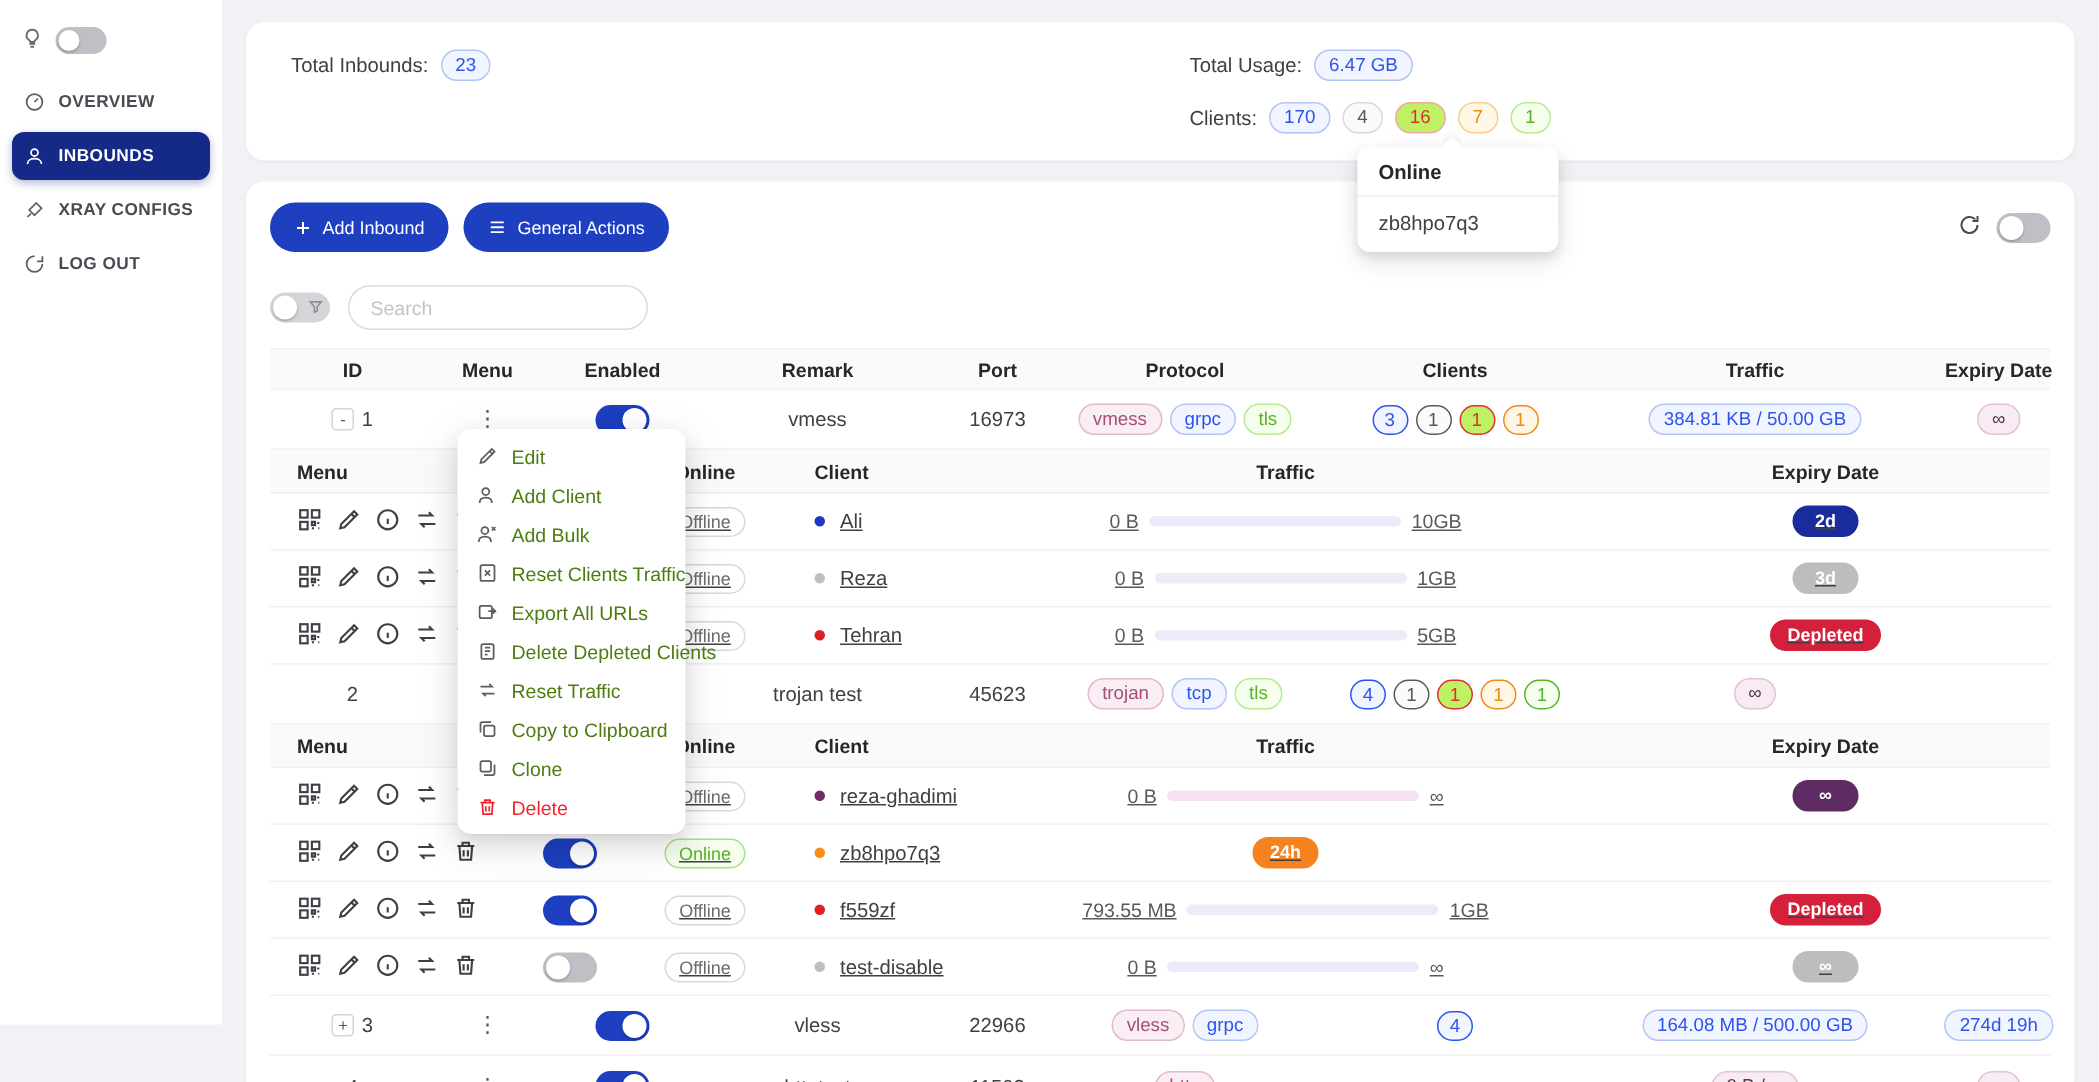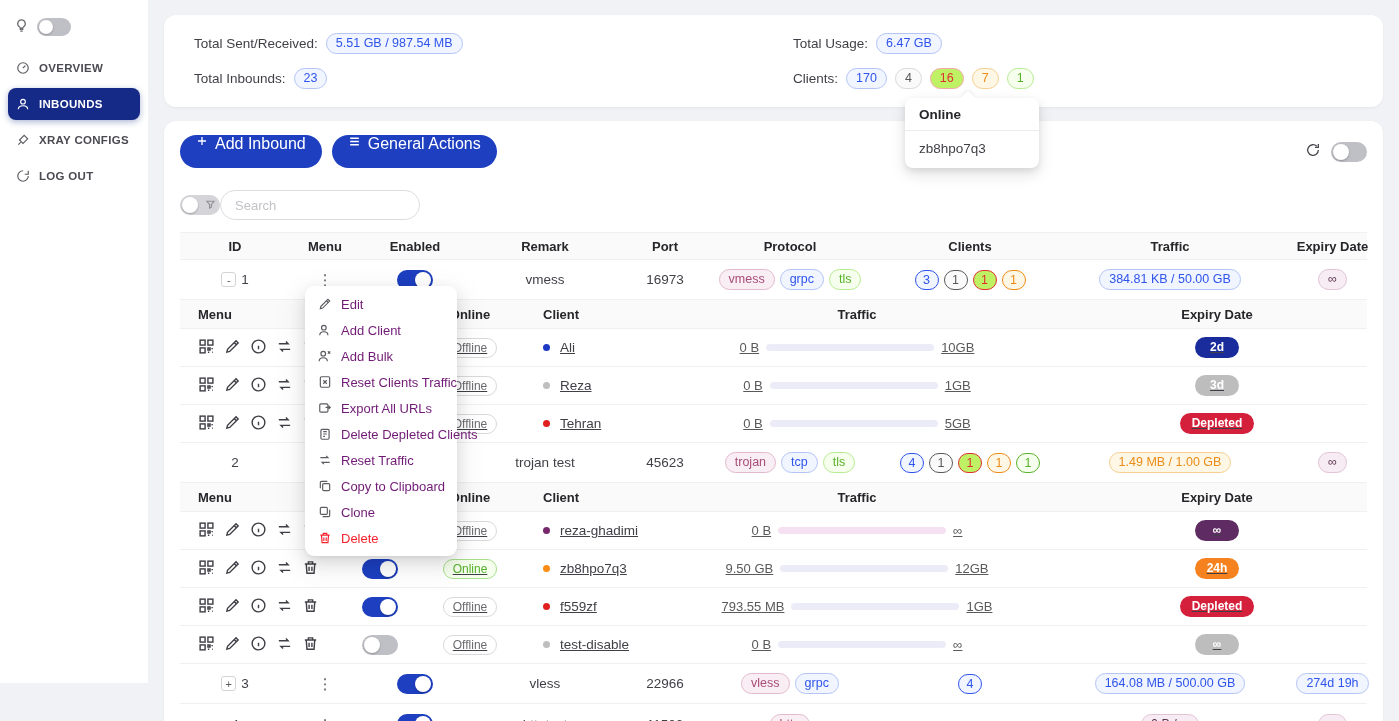--- a/index.html
+++ b/index.html
@@ -42,24 +42,24 @@
   
   .popover { position:absolute; left:905px; top:98px; width:134px; background:#fff; border-radius:8px; z-index:40;
     box-shadow:0 6px 16px rgba(0,0,0,.12), 0 3px 6px rgba(0,0,0,.08); }
   .popover .arrow { position:absolute; top:-5px; left:58px; width:10px; height:10px; background:#fff; transform:rotate(45deg); box-shadow:-2px -2px 4px rgba(0,0,0,.05); }
   .popover .ptitle { font-weight:700; font-size:13.5px; color:#26262b; padding:9px 14px 8px; border-bottom:1px solid #ececec; }
   .popover .pitem { font-size:13.5px; color:#3f3f46; padding:10px 14px 12px; }
 
   
   .table-card { margin-top:14px; height:610px; padding:14px 16px 0; overflow:hidden; }
   .toolbar { display:flex; align-items:center; }
-  .btn { display:inline-flex; gap:7px; height:33px; padding:0 16px; border-radius:17px;
-    background:#1d3fc0; color:#fff; font-size:16px; font-weight:500; border:none; cursor:pointer; margin-right:10px; }
+  .btn { display:inline-flex; align-items:center; gap:7px; height:33px; padding:0 16px; border-radius:17px;
+    background:#1d3fc0; color:#fff; font-size:12px; font-weight:500; border:none; cursor:pointer; margin-right:10px; }
   .toolbar-right { margin-left:auto; display:flex; align-items:center; gap:10px; }
-  .search-row { display:flex; align-items:center; margin-top:22px; }
+  .search-row { display:flex; align-items:center; gap:12px; margin-top:22px; }
   .search-toggle { position:relative; width:40px; height:20px; border-radius:10px; background:#d4d4d9; cursor:pointer; }
   .search-toggle::after { content:""; position:absolute; top:2px; left:2px; width:16px; height:16px; border-radius:50%; background:#fff; box-shadow:0 1px 2px rgba(0,0,0,.25); }
   .search-toggle svg { position:absolute; right:4px; top:4px; }
   .search-input { width:200px; height:30px; border:1px solid #dcdcdf; border-radius:15px; padding:0 14px; font-size:13px; color:#333;
     font-family:"Liberation Sans", sans-serif; outline:none; }
   .search-input::placeholder { color:#c2c2c8; }
 
   
   .trow { display:grid; grid-template-columns:110px 70px 110px 150px 90px 160px 200px 200px 125px; align-items:center; }
   .srow { display:grid; grid-template-columns:165px 70px 110px 1fr 420px 300px; align-items:center; }
@@ -88,21 +88,21 @@
   .f-blue { background:linear-gradient(90deg,#2c50d4,#15279e); }
   .f-orange { background:#f5821f; }
   .f-gray { background:#b9b9c2; }
   .sbadge { min-width:44px; text-align:center; border-radius:11px; padding:2px 12px; font-size:12px; font-weight:700; color:#fff; line-height:17px; }
   .s-blue{background:#1a2c9c}.s-gray{background:#bdbdbd}.s-red{background:#d4203a}.s-orange{background:#f5821f}.s-plum{background:#5e2b63}
   .cnt { display:inline-flex; align-items:center; justify-content:center; min-width:24px; padding:0 6px; height:20px; border:1px solid; border-radius:10px; font-size:12.5px; }
 
   
   .ctx { position:absolute; left:305px; top:286px; width:152px; background:#fff; border-radius:9px; padding:5px 0; z-index:60;
     box-shadow:0 6px 16px rgba(0,0,0,.12), 0 3px 6px -4px rgba(0,0,0,.12), 0 9px 28px 8px rgba(0,0,0,.05); }
-  .ctx-item { display:flex; align-items:center; gap:9px; padding:5.5px 13px; font-size:13px; color:#701a75; cursor:pointer; white-space:nowrap; }
+  .ctx-item { display:flex; align-items:center; gap:9px; padding:5.5px 13px; font-size:13px; color:#4d7c0f; cursor:pointer; white-space:nowrap; }
   .ctx-item.danger { color:#f5222d; }
   .ctx-item svg { flex:0 0 auto; }
   .icon-gray { color:#5b5b61; }
 </style>
 </head>
 <body>
 
 <div class="sidebar">
   <div class="side-top">
     <span>
@@ -139,24 +139,20 @@
         <path d="M21 3v6h-6"></path>
       </svg>
     <span>LOG OUT</span>
   </div>
 </div>
 
 <div class="main">
 
   <div class="card stats-card">
     <div class="stats-col">
-      <div class="stat-line">
-        <span>Total Sent/Received:</span>
-        <span class="pill p-blue">5.51 GB / 987.54 MB</span>
-      </div>
       <div class="stat-line">
         <span>Total Inbounds:</span>
         <span class="pill p-blue">23</span>
       </div>
     </div>
     <div class="stats-col right">
       <div class="stat-line">
         <span>Total Usage:</span>
         <span class="pill p-blue">6.47 GB</span>
       </div>
@@ -398,23 +394,20 @@
         <span class="pill p-green">tls</span>
       </div>
       <div>
         <span class="cnt p-blue">4</span>
         <span class="cnt p-gray">1</span>
         <span class="cnt p-red">1</span>
         <span class="cnt p-orange">1</span>
         <span class="cnt p-green">1</span>
       </div>
       <div>
-          <span class="pill p-orange">1.49 MB / 1.00 GB</span>
-        </div>
-      <div>
           <span class="pill p-pink">∞</span>
         </div>
     </div>
 
     <div class="srow shead">
       <div class="left">Menu</div>
       <div></div>
       <div>Online</div>
       <div class="left">Client</div>
       <div>Traffic</div>
@@ -488,25 +481,20 @@
       <div>
           <span class="toggle on"></span>
         </div>
       <div>
           <span class="status st-on">Online</span>
         </div>
       <div class="left">
           <span class="dot d-orange"></span>
           <span>zb8hpo7q3</span>
         </div>
-      <div class="bar-wrap">
-        <span>9.50 GB</span>
-        <span class="track"><span class="fill f-blue" style="width: 79%;"></span></span>
-        <span>12GB</span>
-      </div>
       <div>
           <span class="sbadge s-orange">24h</span>
         </div>
     </div>
 
     <div class="srow sub-row">
       <div class="left menu-icons">
         <span><svg width="17" height="17" viewBox="0 0 24 24" fill="none" stroke="currentColor" stroke-width="2">
               <rect x="3" y="3" width="7" height="7"></rect>
               <rect x="14" y="3" width="7" height="7"></rect>

